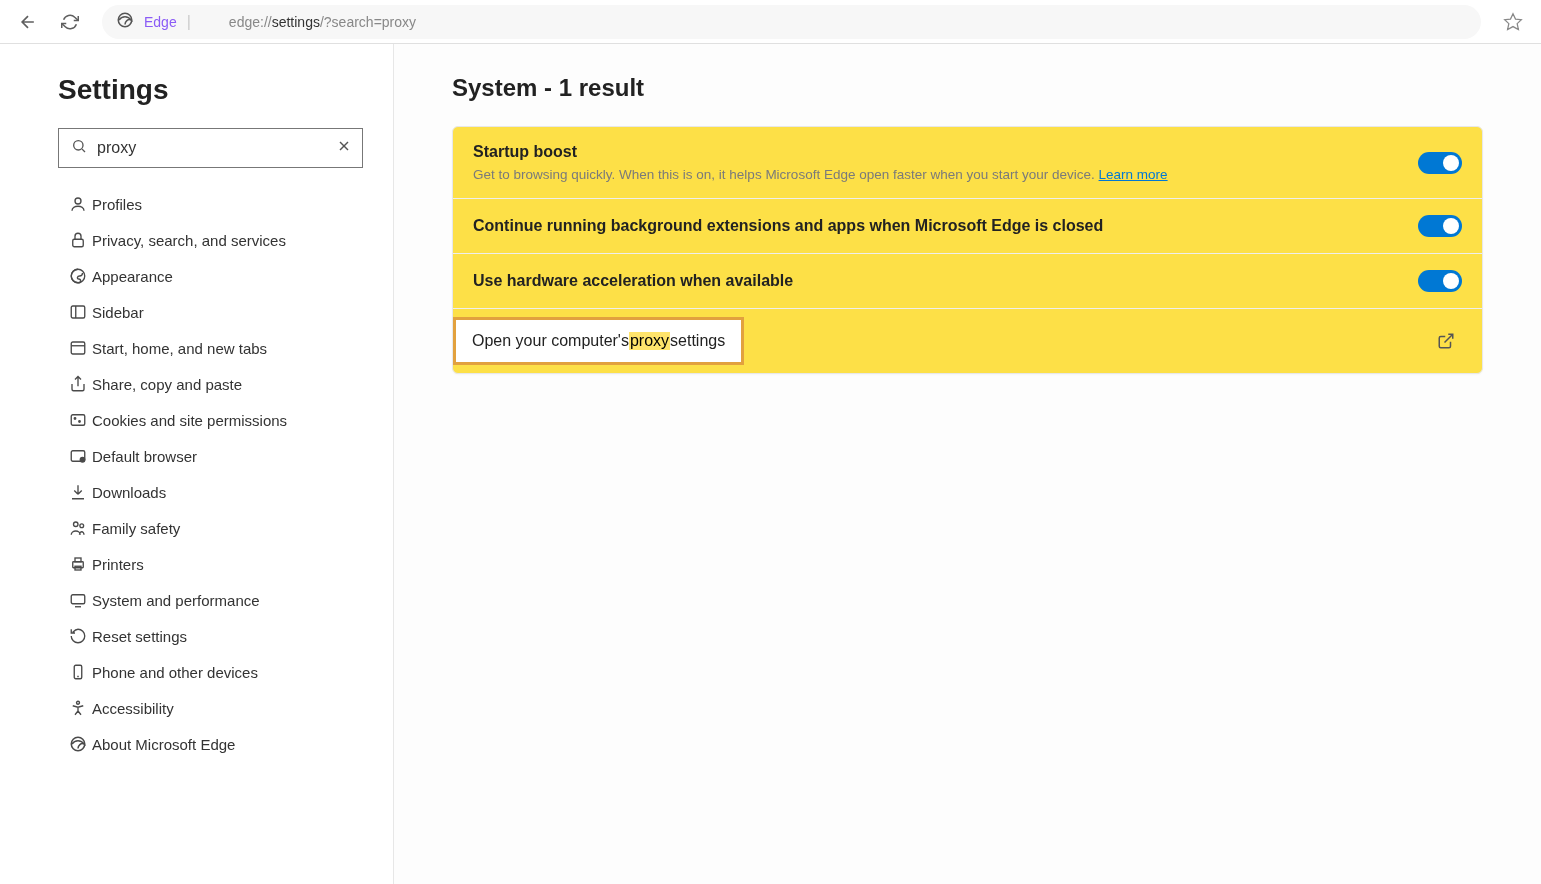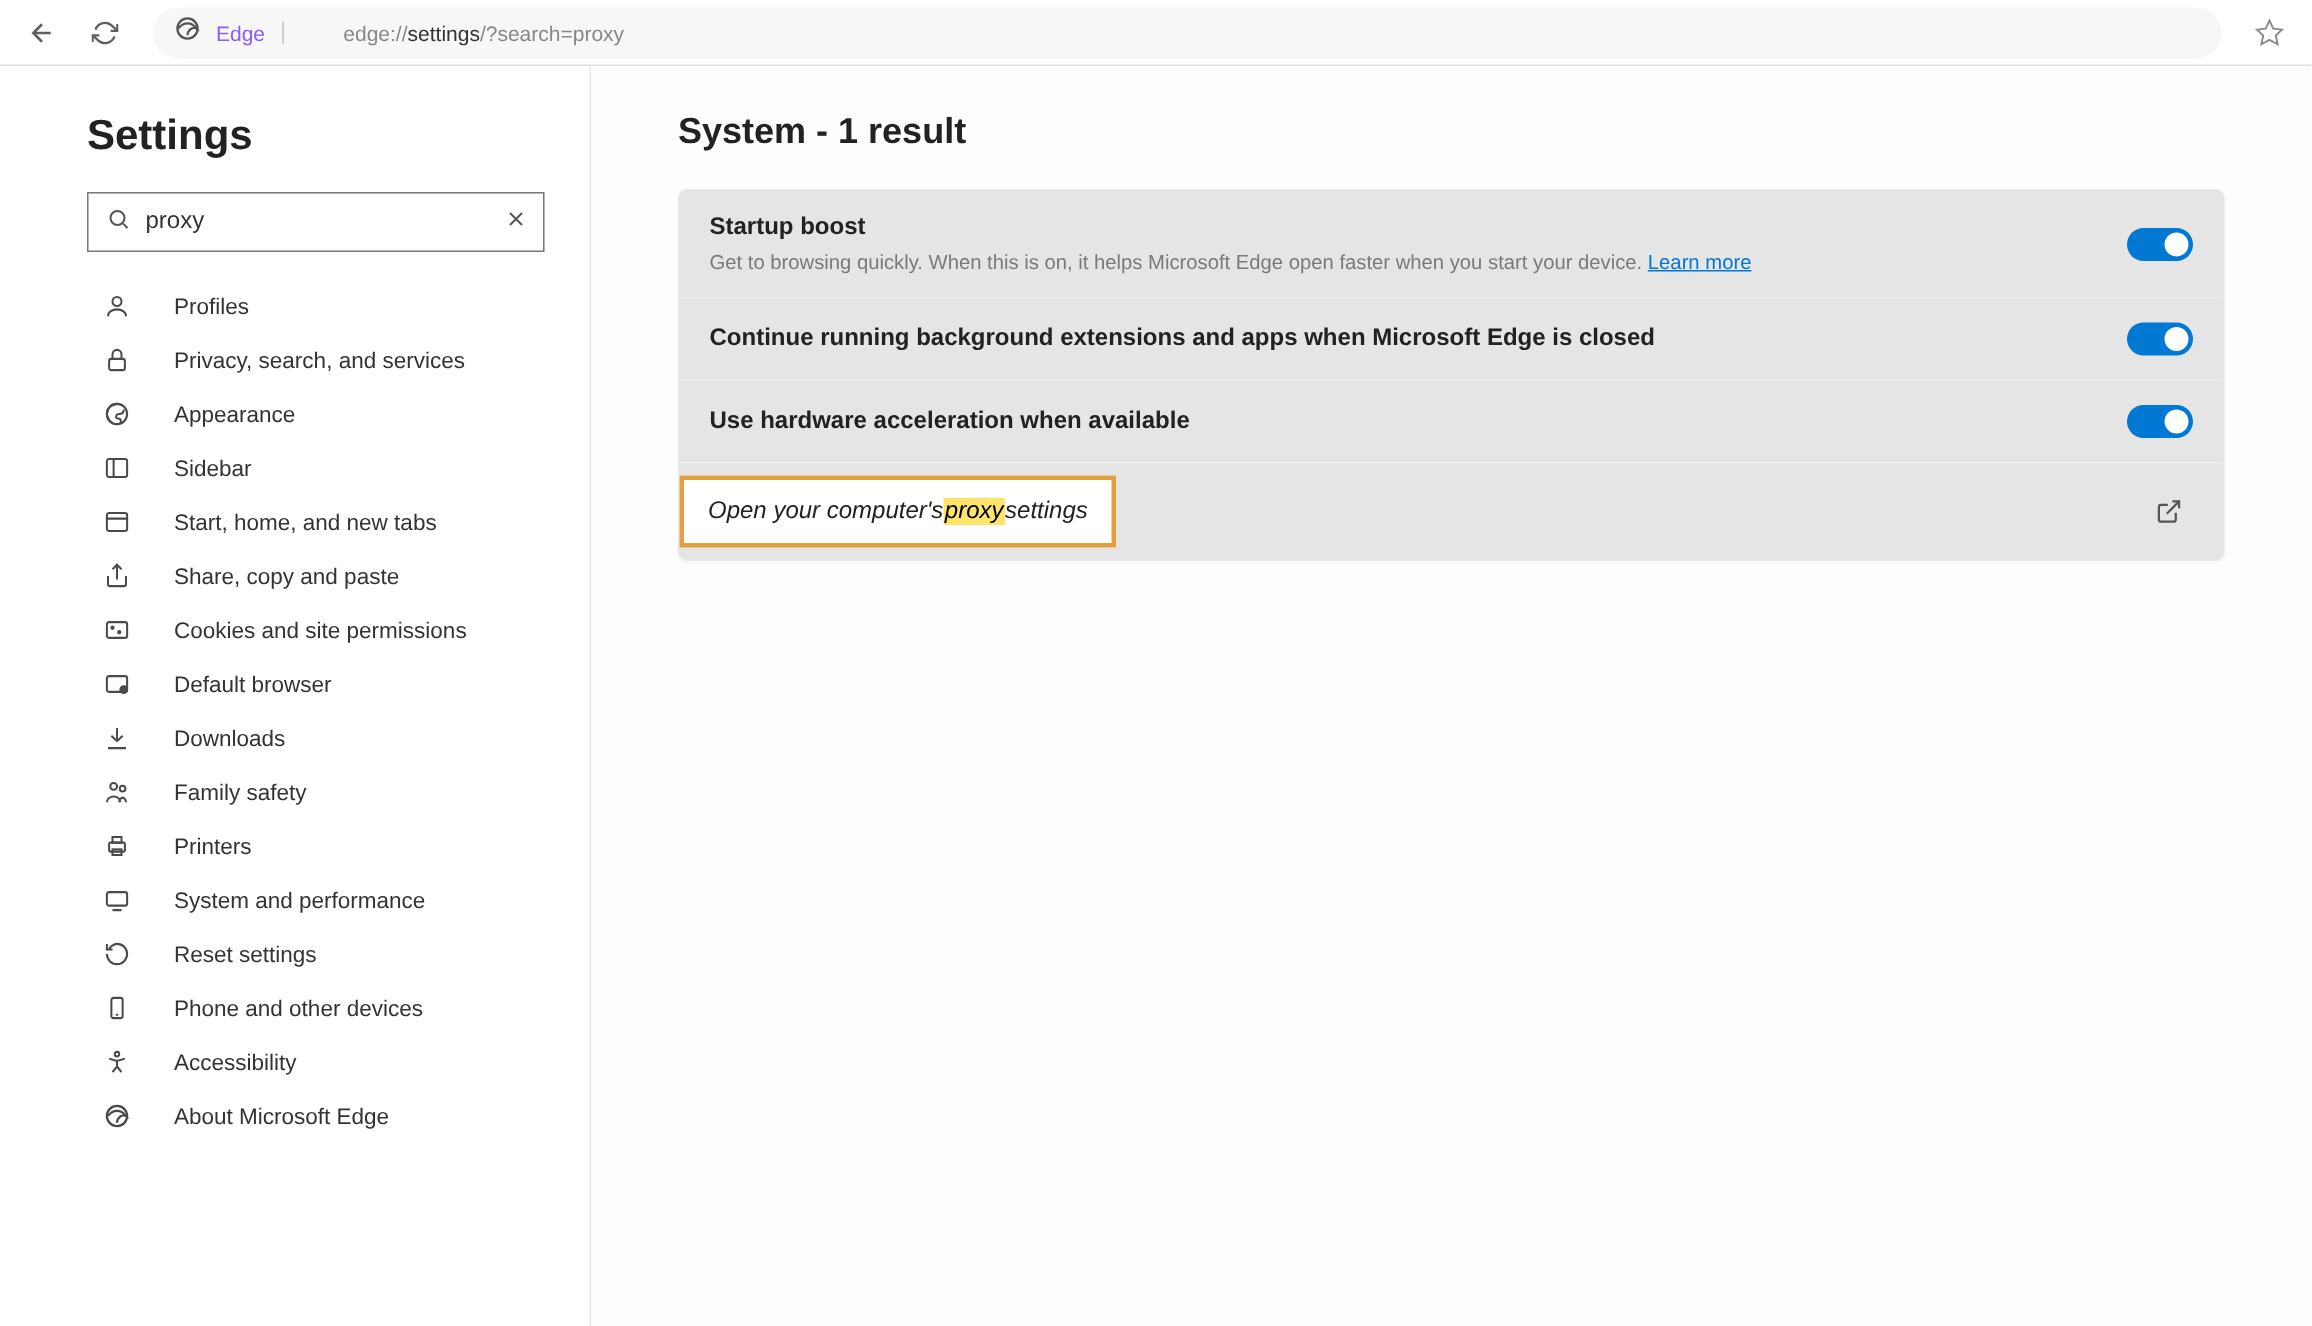--- a/index.html
+++ b/index.html
@@ -79,51 +79,51 @@
   border: none;
   outline: none;
   font-size: 16px;
   color: #333;
   background: transparent;
 }
 .nav-list { list-style: none; }
 .nav-item {
   display: flex;
   align-items: center;
-  gap: 28px;
+  gap: 4px;
   padding: 8px 10px;
   font-size: 15px;
   color: #333;
   cursor: pointer;
 }
 .nav-icon { width: 20px; height: 20px; display:flex; align-items:center; justify-content:center; color:#4a4a4a;}
 .main {
   flex: 1;
   padding: 30px 58px;
   background: #fdfdfd;
 }
 .main h2 {
   font-size: 24px;
   font-weight: 600;
   color: #222;
   margin-bottom: 24px;
 }
 .card {
-  background: #e5e5e5;
+  background: #fde047;
   border: 1px solid #e8e8e8;
   border-radius: 6px;
   box-shadow: 0 1px 2px rgba(0,0,0,0.03);
 }
 .row {
   display: flex;
   align-items: center;
   padding: 16px 20px;
   border-bottom: 1px solid #eee;
 }
-.row:last-child { border-bottom: none; font-style: italic; }
+.row:last-child { border-bottom: none; }
 .row-content { flex: 1; }
 .row-title { font-size: 16px; font-weight: 600; color: #222; }
 .row-desc { font-size: 13.5px; color: #7a7a7a; margin-top: 6px; }
 .row-desc a { color: #0078d4; text-decoration: underline; }
 .toggle {
   width: 44px; height: 22px; background: #0078d4; border-radius: 11px; position: relative;
 }
 .toggle::after {
   content: ""; position: absolute; right: 3px; top: 3px; width: 16px; height: 16px; background: #fff; border-radius: 50%;
 }

